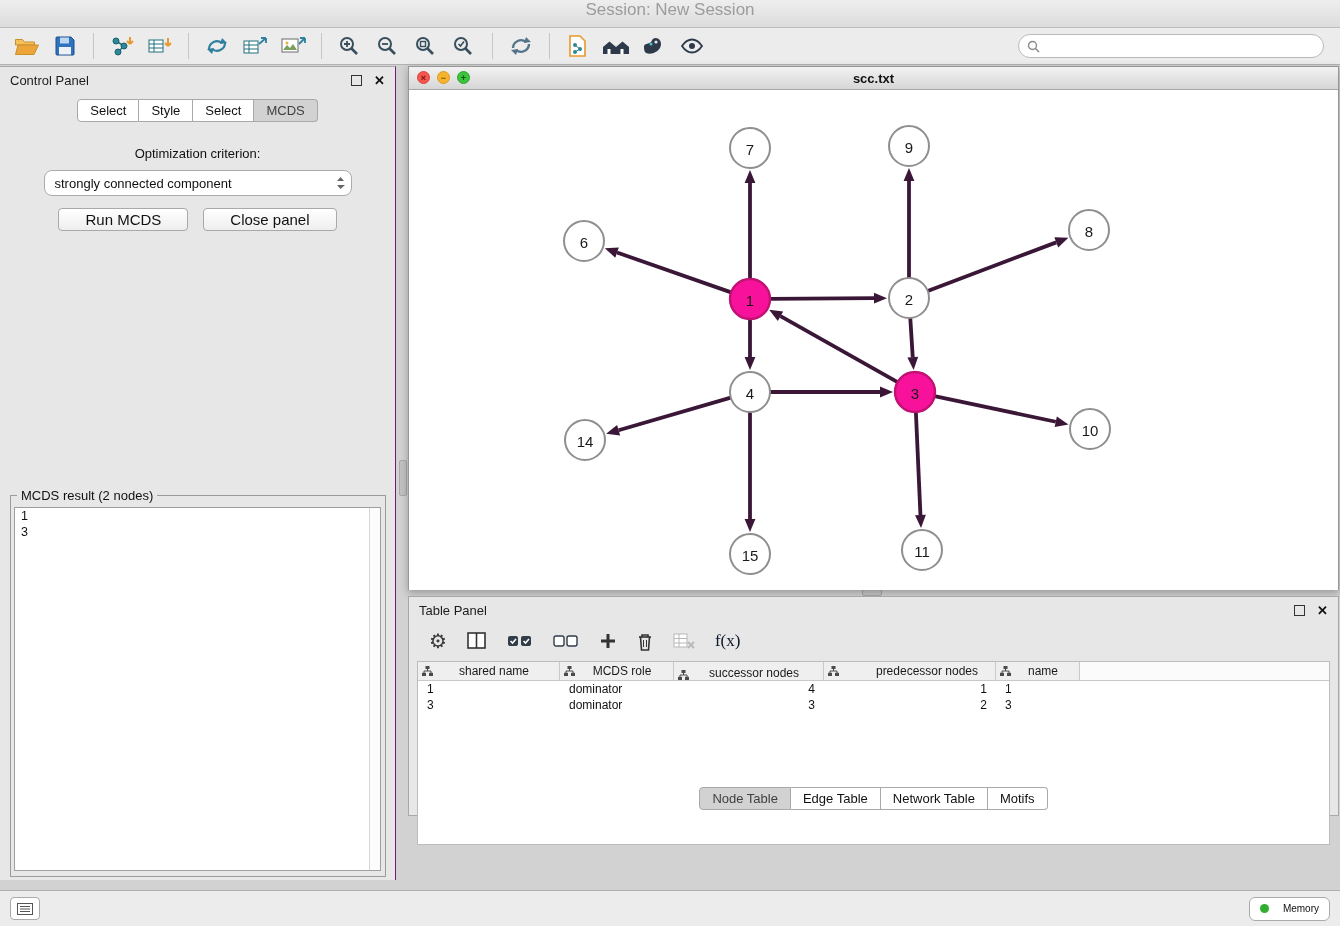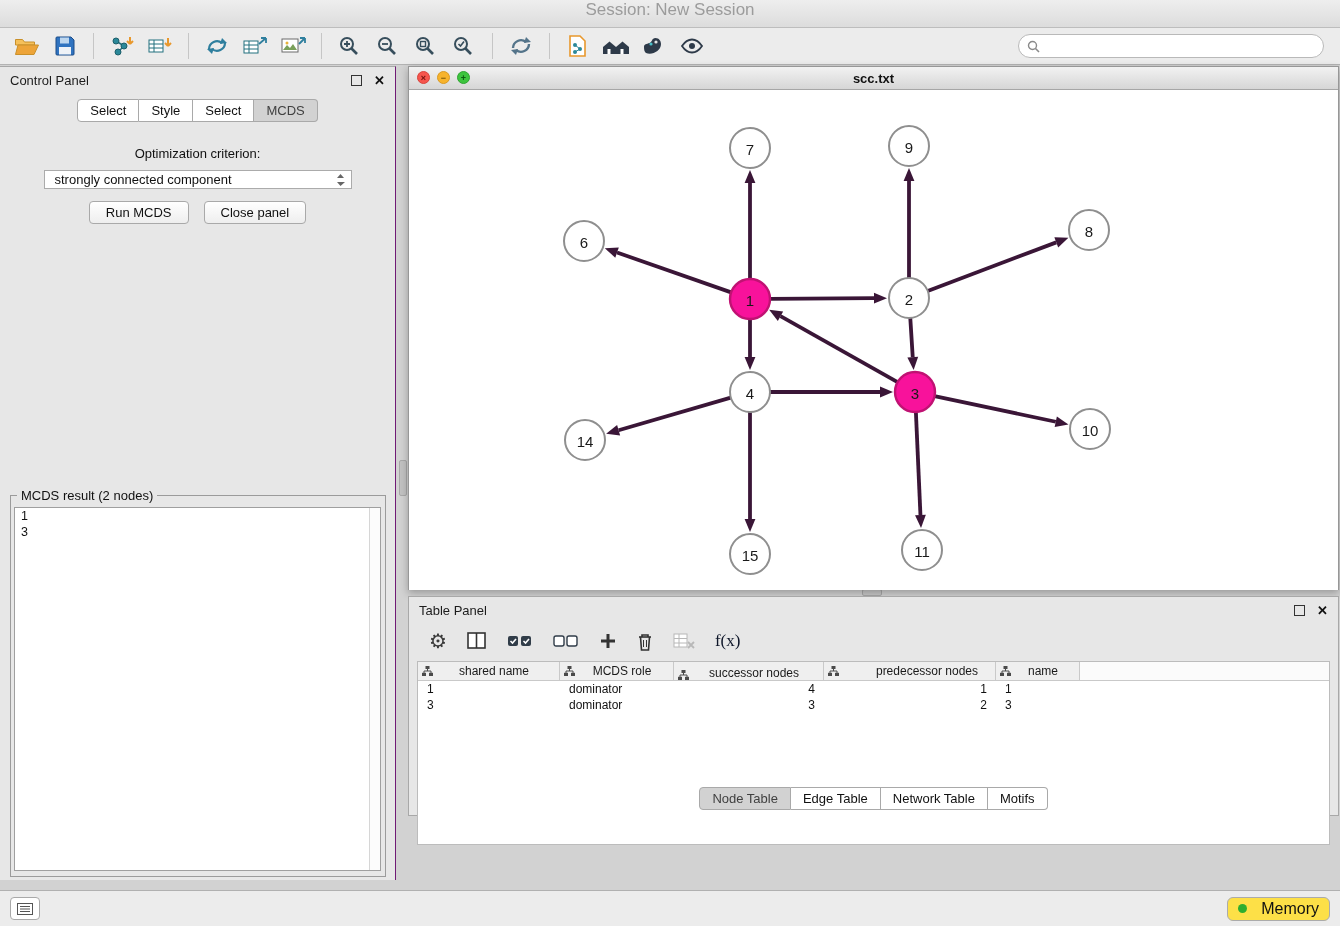--- a/index.html
+++ b/index.html
@@ -34,27 +34,27 @@
     border:1px solid #a9a9a9;border-left:none;color:#111;white-space:nowrap;}
   .seg-tab:first-child{border-left:1px solid #a9a9a9;border-radius:4px 0 0 4px;}
   .seg-tab:last-child{border-radius:0 4px 4px 0;}
   .seg-tab.selected{background:#d2d2d2;color:#404040;}
   
   .control-panel{position:absolute;left:0;top:66px;width:396px;height:814px;
     background:#e7e7e7;border-top:1px solid #a8a8a8;border-right:1px solid #701a75;
     box-sizing:border-box;}
   .cp-tabs{margin-top:6px;}
   .opt-label{text-align:center;margin-top:24px;font-size:13px;color:#111;}
-  .criterion-select{margin:9px auto 0;width:308px;height:19px;background:#fff;
-    border:1px solid #ababab;border-radius:0;display:flex;align-items:center;
+  .criterion-select{margin:9px auto 0;width:308px;height:26px;background:#fff;
+    border:1px solid #ababab;border-radius:8px;display:flex;align-items:center;
     padding:0 6px 0 10px;font-size:13px;color:#111;box-sizing:border-box;}
   .criterion-select .stepper{margin-left:auto;}
   .btn-row{display:flex;justify-content:center;gap:15px;margin-top:12px;}
-  .mac-btn{height:21px;padding:0 16px;background:linear-gradient(#ffffff,#eeeeee);
-    border:1px solid #a9a9a9;border-radius:4px;font-size:13px;display:flex;
+  .mac-btn{height:21px;padding:0 26px;background:linear-gradient(#ffffff,#eeeeee);
+    border:1px solid #a9a9a9;border-radius:4px;font-size:15px;display:flex;
     align-items:center;color:#111;cursor:default;}
   .result-group{position:absolute;left:10px;top:428px;width:374px;height:380px;
     border:1px solid #9b9b9b;}
   .result-legend{position:absolute;top:-8px;left:6px;background:#e7e7e7;
     padding:0 4px;font-size:13px;color:#111;}
   .result-white{position:absolute;left:3px;top:11px;right:4px;bottom:5px;
     background:#fff;border:1px solid #9f9f9f;overflow:hidden;}
   .result-scrolltrack{position:absolute;right:0;top:0;bottom:0;width:10px;
     background:#fcfcfc;border-left:1px solid #d6d6d6;}
   .result-line{font-size:12.5px;color:#111;padding-left:6px;line-height:16px;}
@@ -99,23 +99,23 @@
   .td{font-size:12px;color:#111;padding:0 9px;box-sizing:border-box;
     white-space:nowrap;overflow:hidden;}
   .tp-tabs{position:absolute;left:0;right:0;bottom:5px;display:flex;
     justify-content:center;}
   
   .statusbar{position:absolute;left:0;top:890px;width:100%;height:36px;
     background:#ececec;border-top:1px solid #b0b0b0;box-sizing:border-box;
     display:flex;align-items:center;padding:0 10px;}
   .sb-left-btn{width:28px;height:21px;background:#fff;border:1px solid #a9a9a9;
     border-radius:4px;display:flex;align-items:center;justify-content:center;}
-  .memory-btn{margin-left:auto;height:22px;background:#fde047;
+  .memory-btn{margin-left:auto;height:22px;background:#ffffff;
     border:1px solid #ababab;border-radius:6px;display:flex;align-items:center;
-    gap:14px;padding:0 10px;font-size:16px;color:#111;}
+    gap:14px;padding:0 10px;font-size:10px;color:#111;}
   .mem-dot{width:9px;height:9px;border-radius:50%;background:#2fae2f;}
 </style>
 </head>
 <body>
 
 <div class="app">
 
   <div class="titlebar">
     <span>Session: New Session</span>
   </div>

